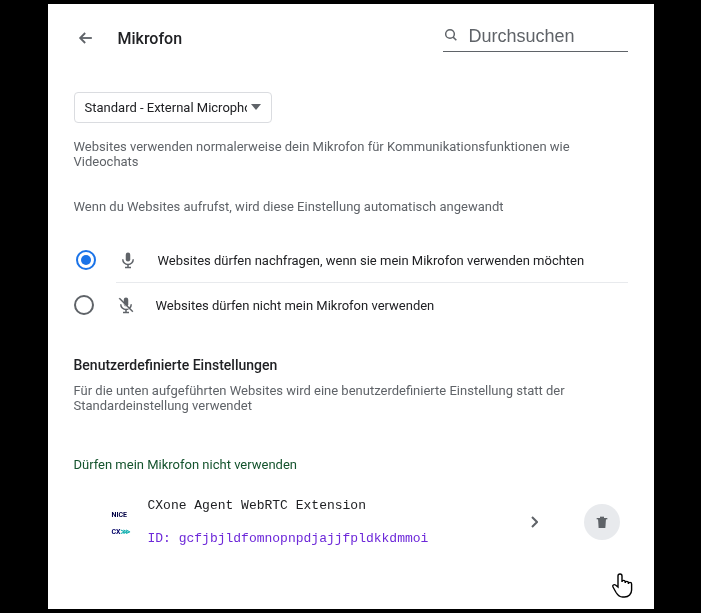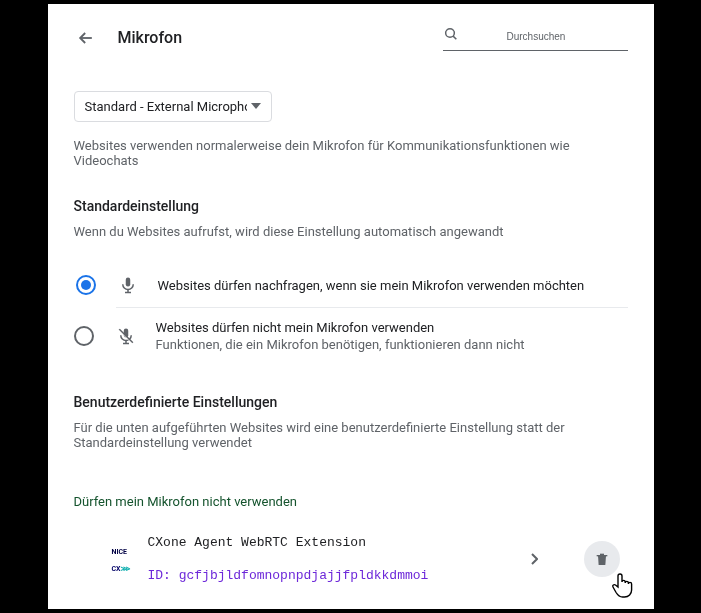--- a/index.html
+++ b/index.html
@@ -41,25 +41,24 @@
   .search-wrap {
     display: flex;
     align-items: center;
     border-bottom: 1px solid #5f6368;
     padding: 2px 0 4px 0;
     width: 185px;
   }
   .search-wrap .sicon { color: #5f6368; margin-right: 10px; }
   .search-input {
     border: none; outline: none;
-    font-size: 10px;
+    font-size: 18px;
     color: #202124;
     width: 100%;
     background: transparent;
-    margin-left: 38px;
   }
   .search-input::placeholder { color: #5f6368; }
   .device-select {
     display: inline-flex;
     align-items: center;
     border: 1px solid #dadce0;
     border-radius: 4px;
     padding: 7px 10px;
     font-size: 13px;
     color: #202124;
@@ -216,21 +215,20 @@
       <span class="sel-text">Standard - External Microphone</span>
       <span class="caret">
         <svg width="10" height="10" viewBox="0 0 10 10">
             <path d="M0 2 L5 8 L10 2 Z" fill="currentColor"></path>
           </svg>
       </span>
     </div>
 
     <div class="desc-text">Websites verwenden normalerweise dein Mikrofon für Kommunikationsfunktionen wie Videochats</div>
 
-    <div class="section-head">Standardeinstellung</div>
     <div class="section-sub">Wenn du Websites aufrufst, wird diese Einstellung automatisch angewandt</div>
 
     <div class="radio-rows">
       <div class="radio-row">
         <div class="radio selected"></div>
         <div class="radio-icon">
           <svg width="18" height="18" viewBox="0 0 24 24" fill="currentColor">
               <path d="M12 14a3 3 0 0 0 3-3V5a3 3 0 0 0-6 0v6a3 3 0 0 0 3 3z"></path>
               <path d="M19 11a7 7 0 0 1-14 0" fill="none" stroke="currentColor" stroke-width="2"></path>
               <line x1="12" y1="18" x2="12" y2="22" stroke="currentColor" stroke-width="2"></line>
@@ -249,21 +247,20 @@
               <path d="M12 14a3 3 0 0 0 3-3V5a3 3 0 0 0-6 0v6a3 3 0 0 0 3 3z"></path>
               <path d="M19 11a7 7 0 0 1-14 0" fill="none" stroke="currentColor" stroke-width="2"></path>
               <line x1="12" y1="18" x2="12" y2="22" stroke="currentColor" stroke-width="2"></line>
               <line x1="8" y1="22" x2="16" y2="22" stroke="currentColor" stroke-width="2"></line>
               <line x1="3" y1="3" x2="21" y2="21" stroke="currentColor" stroke-width="2.3"></line>
               <line x1="3" y1="3" x2="21" y2="21" stroke="#fff" stroke-width="1" transform="translate(-1,1)"></line>
             </svg>
         </div>
         <div class="radio-labels">
           <div class="primary">Websites dürfen nicht mein Mikrofon verwenden</div>
-          <div class="secondary">Funktionen, die ein Mikrofon benötigen, funktionieren dann nicht</div>
         </div>
       </div>
     </div>
 
     <div class="custom-section">
       <div class="section-head">Benutzerdefinierte Einstellungen</div>
       <div class="section-sub">Für die unten aufgeführten Websites wird eine benutzerdefinierte Einstellung statt der Standardeinstellung verwendet</div>
 
       <div class="blocked-head">Dürfen mein Mikrofon nicht verwenden</div>
 

